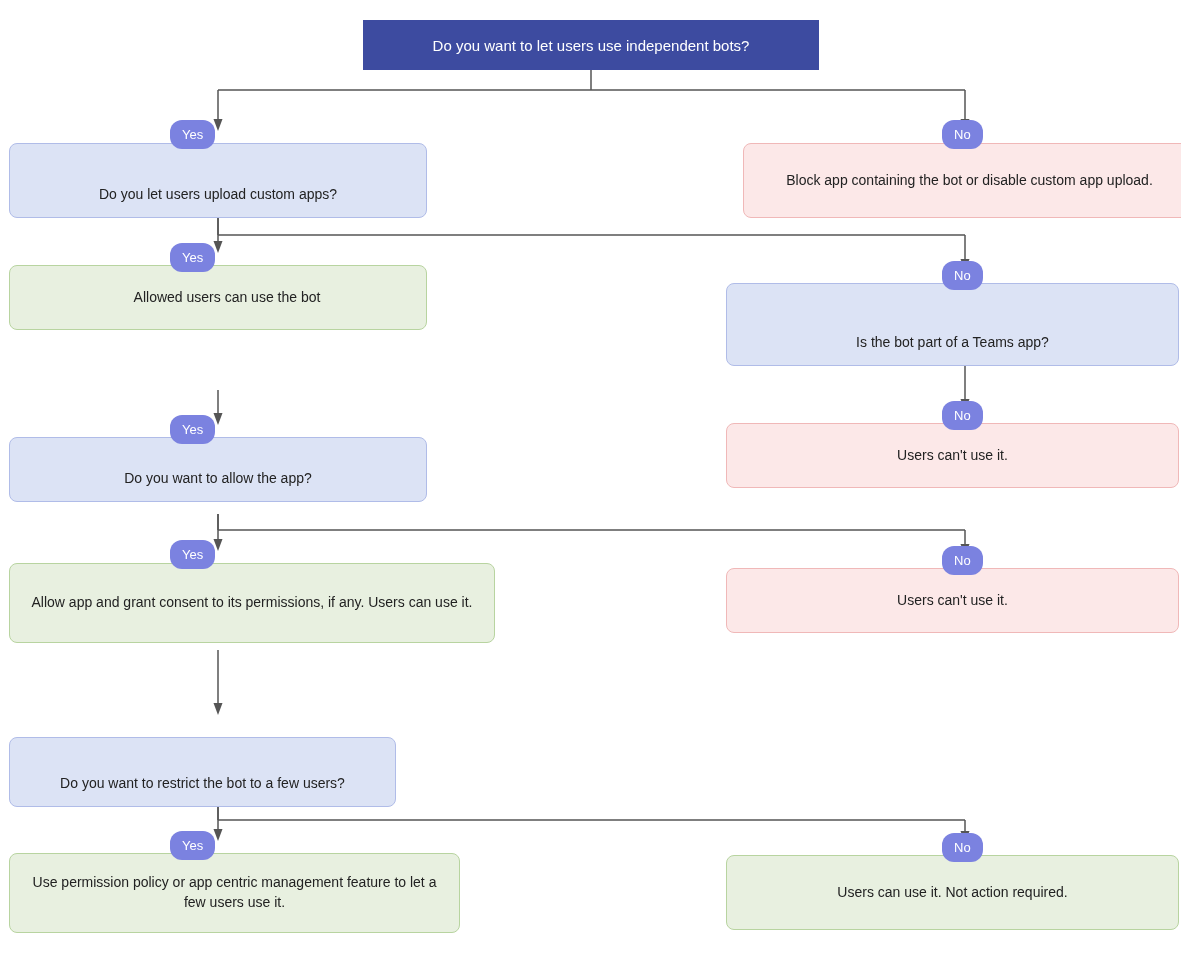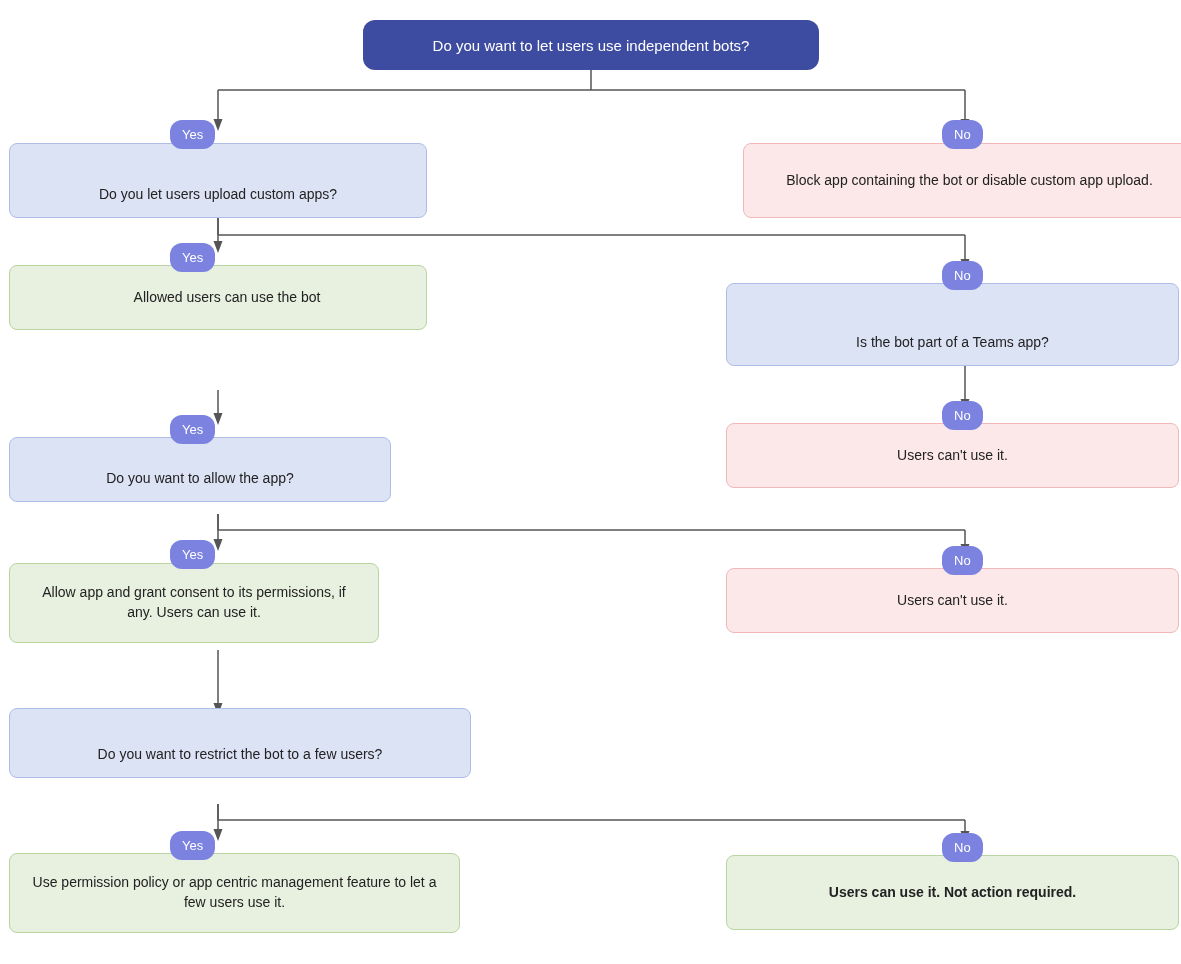--- a/index.html
+++ b/index.html
@@ -23,21 +23,21 @@
       display: flex;
       align-items: center;
       justify-content: center;
       text-align: center;
       padding: 12px 18px;
       line-height: 1.4;
     }
     .node-blue-dark {
       background: #3d4ba0;
       color: #fff;
-      border-radius: 12px;
+      border-radius: 0;
     }
     .node-blue-light {
       background: #dce3f5;
       color: #222;
       border: 1px solid #b0bce8;
       align-items: flex-end;
     }
     .node-green {
       background: #e8f0e0;
       color: #222;
@@ -145,51 +145,51 @@
   </div>
 
   <div class="node node-blue-light" style="left:726px; top:283px; width:453px; height:83px;">
     <span>Is the bot part of a Teams app?</span>
   </div>
 
   <div class="badge" style="left:170px; top:415px;">Yes</div>
 
   <div class="badge" style="left:942px; top:401px;">No</div>
 
-  <div class="node node-blue-light" style="left:9px; top:437px; width:382px; height:65px;">
+  <div class="node node-blue-light" style="left:9px; top:437px; width:418px; height:65px;">
     <span>Do you want to allow the app?</span>
   </div>
 
   <div class="node node-pink" style="left:726px; top:423px; width:453px; height:65px;">
     <span>Users can't use it.</span>
   </div>
 
   <div class="badge" style="left:170px; top:540px;">Yes</div>
 
   <div class="badge" style="left:942px; top:546px;">No</div>
 
-  <div class="node node-green" style="left:9px; top:563px; width:370px; height:80px;">
+  <div class="node node-green" style="left:9px; top:563px; width:486px; height:80px;">
     <span>Allow app and grant consent to its permissions,
 if any. Users can use it.</span>
   </div>
 
   <div class="node node-pink" style="left:726px; top:568px; width:453px; height:65px;">
     <span>Users can't use it.</span>
   </div>
 
-  <div class="node node-blue-light" style="left:9px; top:708px; width:462px; height:70px;">
+  <div class="node node-blue-light" style="left:9px; top:737px; width:387px; height:70px;">
     <span>Do you want to restrict the bot to a few users?</span>
   </div>
 
   <div class="badge" style="left:170px; top:831px;">Yes</div>
 
   <div class="badge" style="left:942px; top:833px;">No</div>
 
   <div class="node node-green" style="left:9px; top:853px; width:451px; height:80px;">
     <span>Use permission policy or app centric management
 feature to let a few users use it.</span>
   </div>
 
-  <div class="node node-green" style="left:726px; top:855px; width:453px; height:75px;font-weight:bold;">
+  <div class="node node-green" style="left:726px; top:855px; width:453px; height:75px;">
     <span>Users can use it. Not action required.</span>
   </div>
 
 </div>
 
 </body></html>

